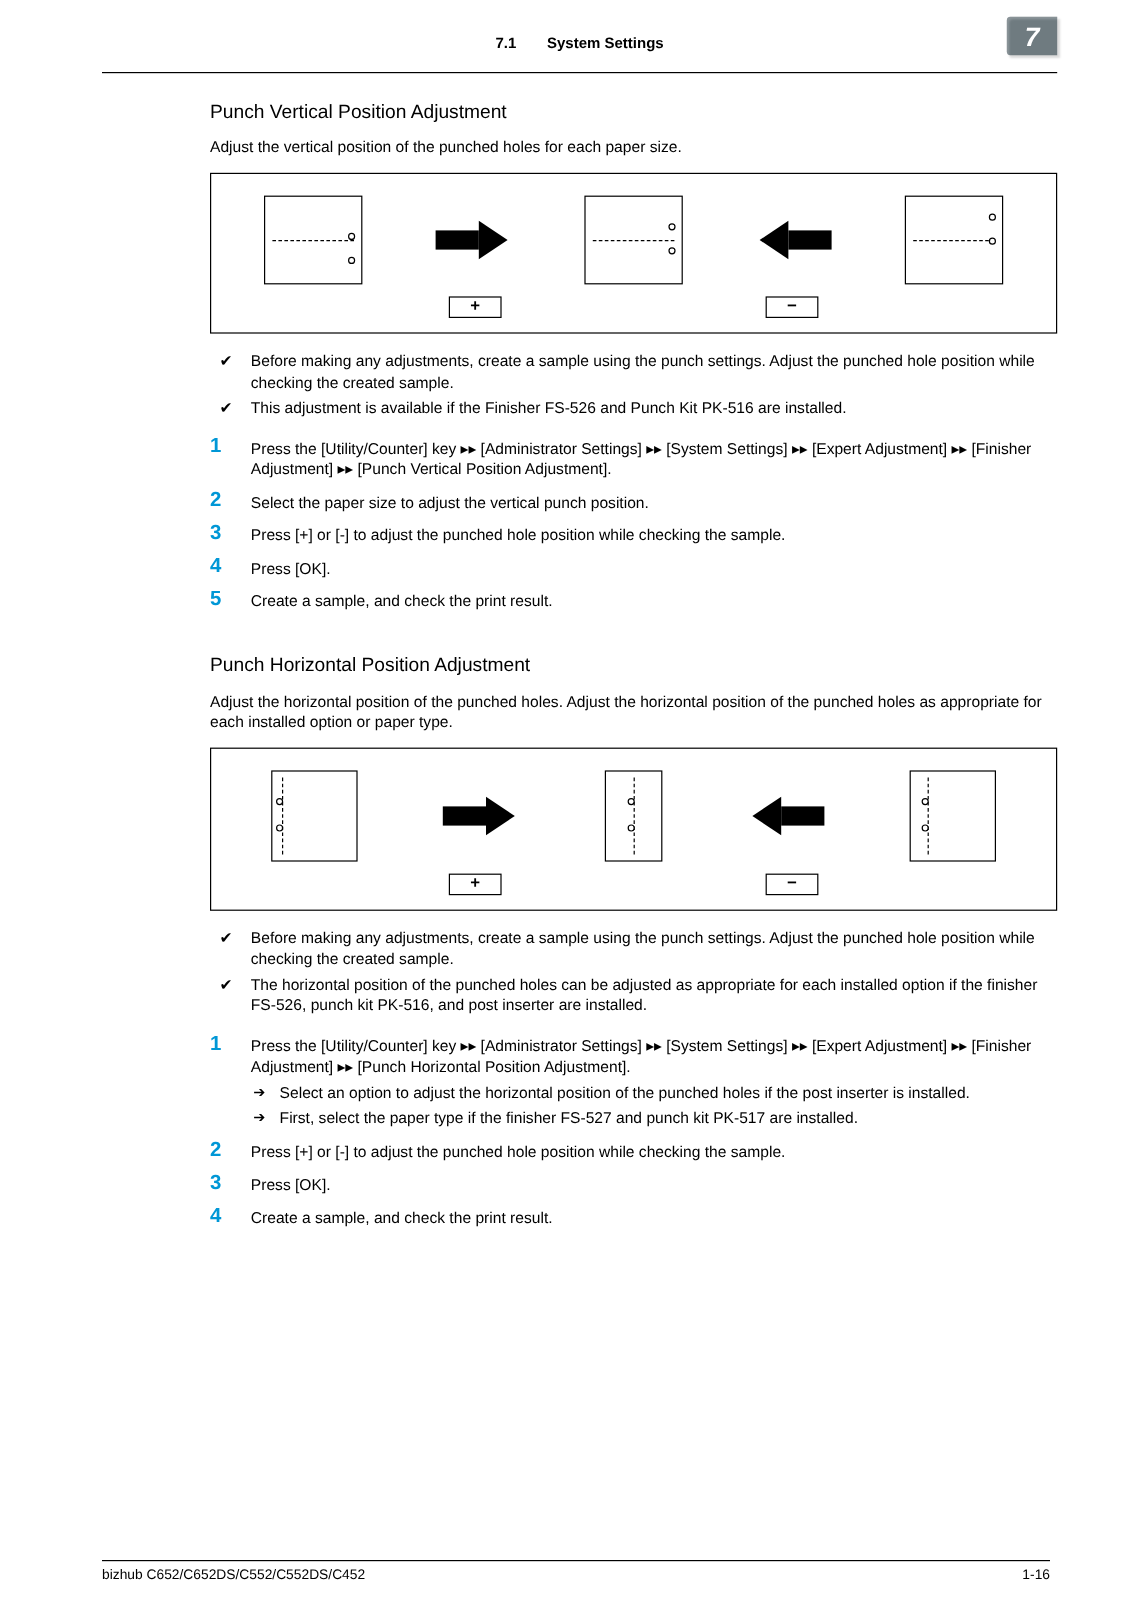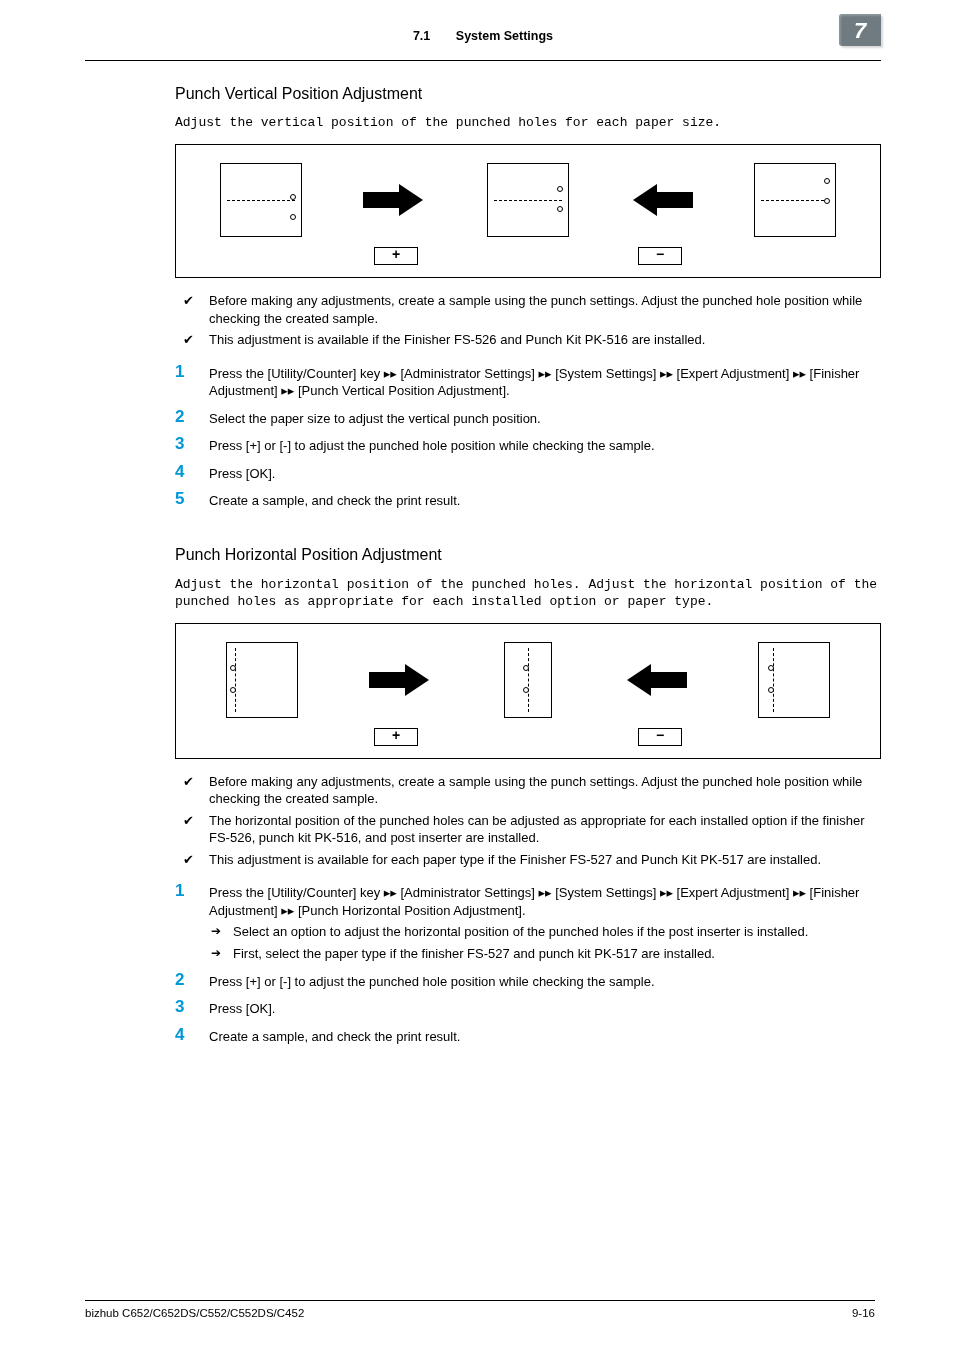--- a/index.html
+++ b/index.html
@@ -48,21 +48,21 @@
     text-align: center;
     line-height: 34px;
     box-shadow: inset 2px 2px 2px rgba(255,255,255,.2), 2px 2px 2px rgba(0,0,0,.15);
   }
   .content { margin-left: 90px; }
   .h3 {
     font-size: 16px;
     font-weight: normal;
     margin: 6px 0 10px 0;
   }
-  .para { margin: 0 0 12px 0; font-family: Liberation Mono, monospace; }
+  .para { margin: 0 0 12px 0; }
   .diagram-box {
     border: 1px solid #000;
     padding: 18px 14px 12px 14px;
     margin: 0 0 14px 0;
   }
   .diagram-row {
     display: flex;
     justify-content: space-around;
     align-items: center;
     margin-bottom: 10px;
@@ -246,21 +246,20 @@
       </div>
       <div class="btn-row">
         <div class="btn">+</div>
         <div class="btn">−</div>
       </div>
     </div>
 
     <ul class="checks">
       <li>Before making any adjustments, create a sample using the punch settings. Adjust the punched hole position while checking the created sample.</li>
       <li>The horizontal position of the punched holes can be adjusted as appropriate for each installed option if the finisher FS-526, punch kit PK-516, and post inserter are installed.</li>
-      <li>This adjustment is available for each paper type if the Finisher FS-527 and Punch Kit PK-517 are installed.</li>
     </ul>
 
     <div class="step">
         <div class="num">1</div>
       <div class="body">
         <span>Press the [Utility/Counter] key ▸▸ [Administrator Settings] ▸▸ [System Settings] ▸▸ [Expert Adjustment] ▸▸ [Finisher Adjustment] ▸▸ [Punch Horizontal Position Adjustment].</span>
         <div class="bullet-arrow">Select an option to adjust the horizontal position of the punched holes if the post inserter is installed.</div>
         <div class="bullet-arrow">First, select the paper type if the finisher FS-527 and punch kit PK-517 are installed.</div>
       </div>
       </div>
@@ -273,15 +272,15 @@
       <div class="body">Press [OK].</div>
       </div>
     <div class="step">
         <div class="num">4</div>
       <div class="body">Create a sample, and check the print result.</div>
       </div>
   </div>
 
   <div class="footer">
     <span>bizhub C652/C652DS/C552/C552DS/C452</span>
-    <span>9-16</span>
+    <span>1-16</span>
   </div>
 </div>
 
 </body></html>

